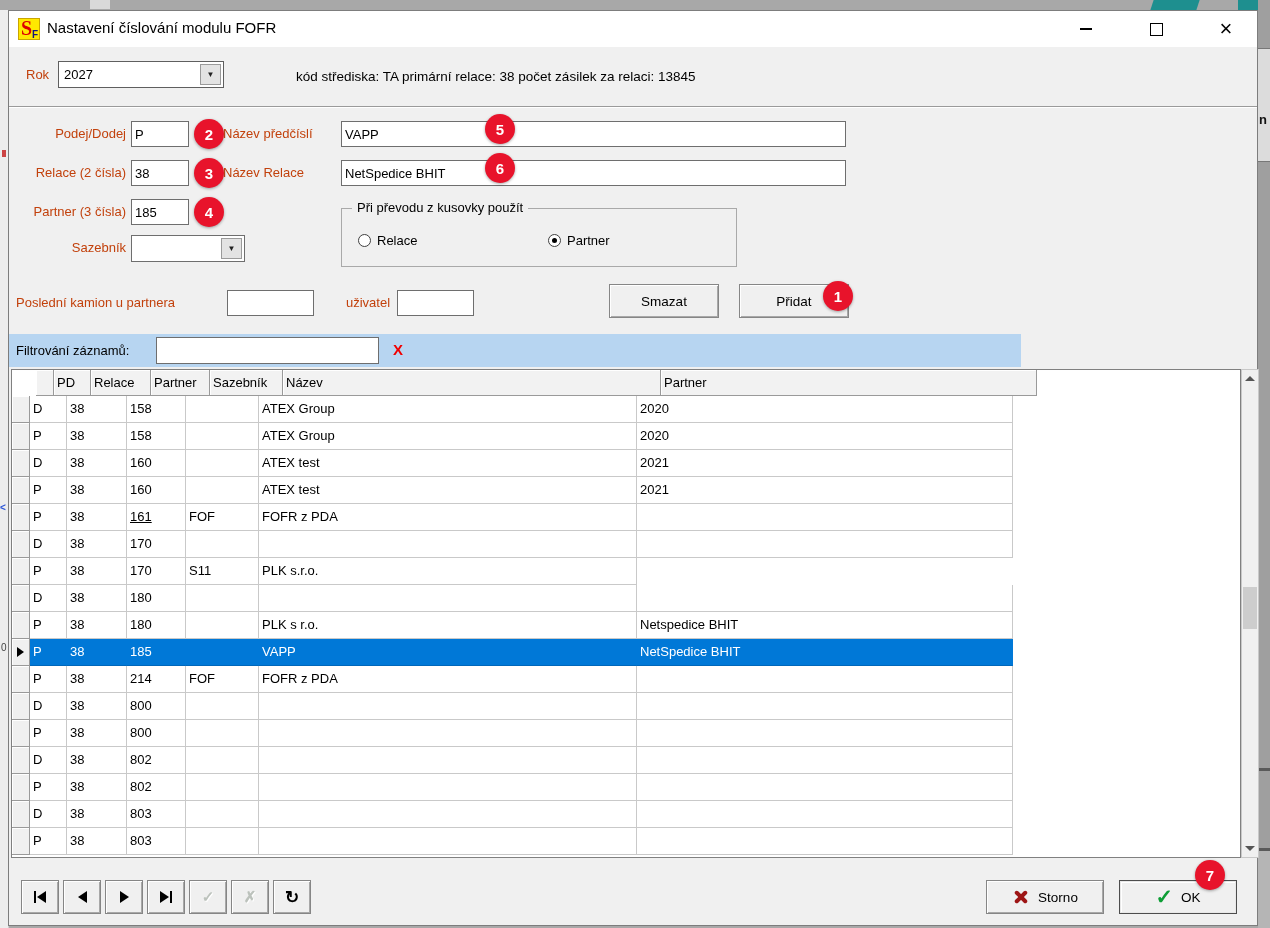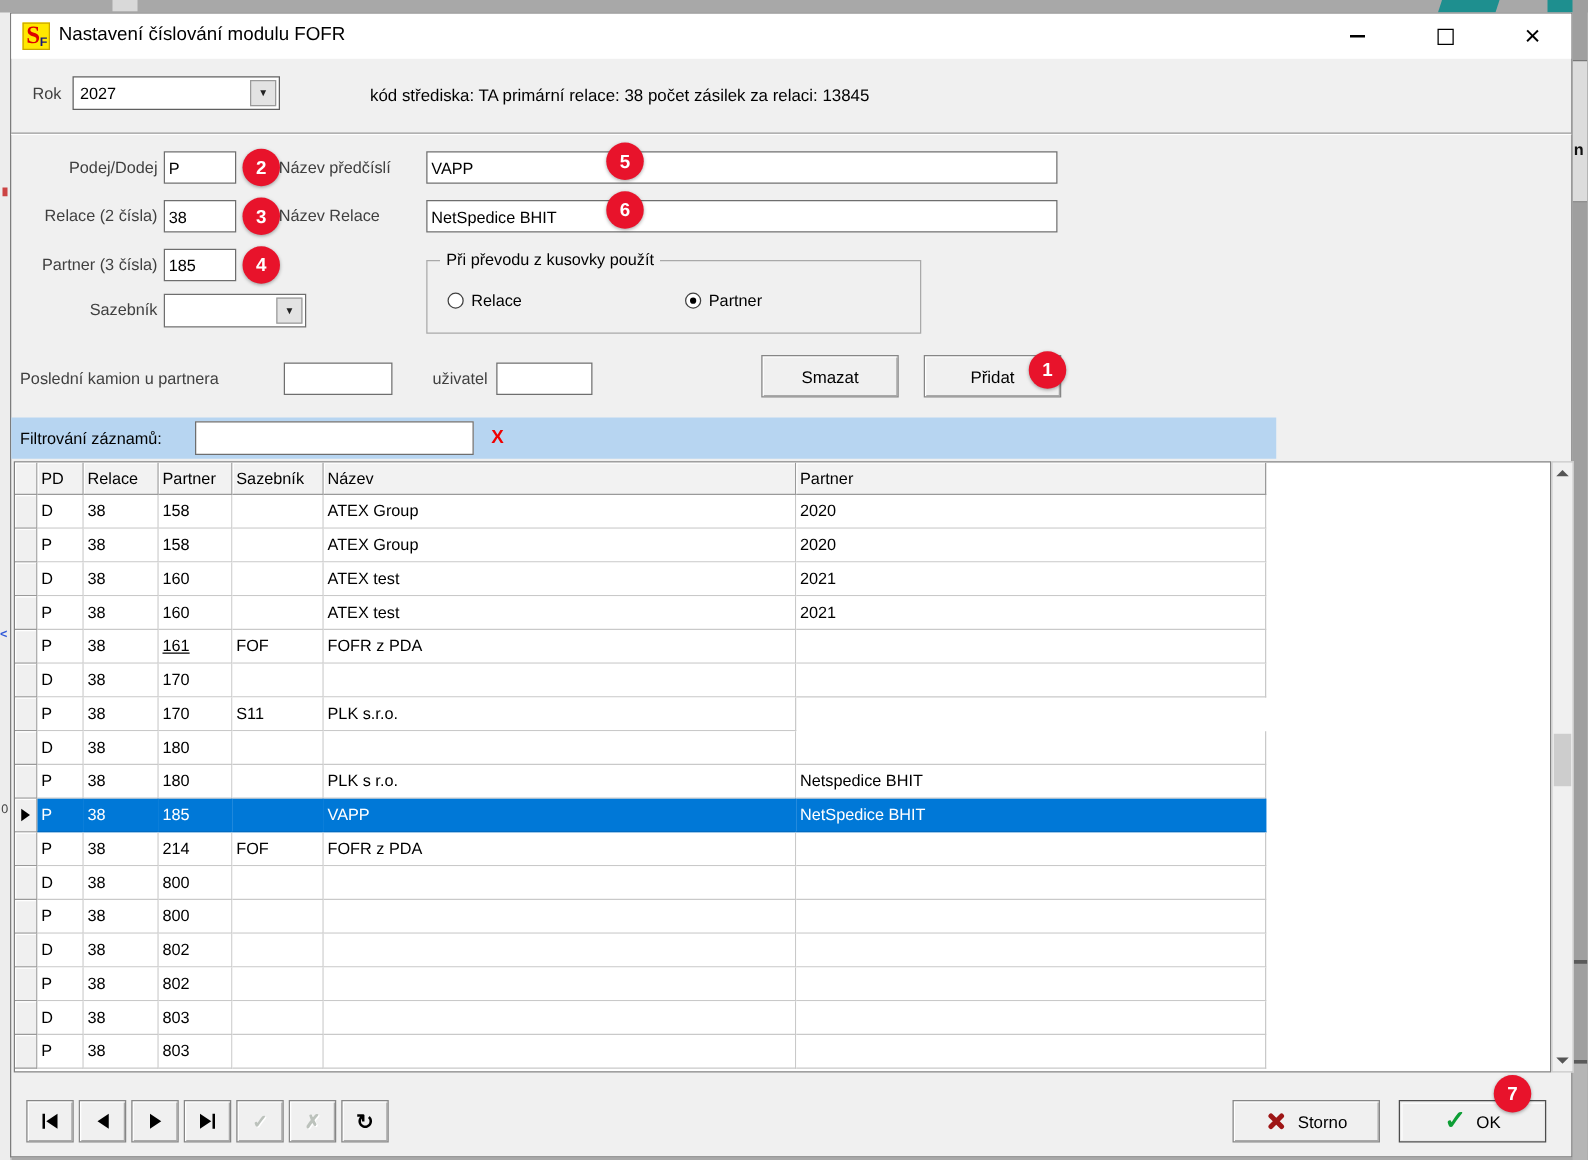--- a/index.html
+++ b/index.html
@@ -29,21 +29,21 @@
   .app-icon .s{position:absolute;left:2px;top:-2px;color:#dd0000;font-family:"Liberation Serif",serif;font-weight:bold;font-size:20px;}
   .app-icon .f{position:absolute;right:1px;bottom:-1px;color:#15157a;font-weight:bold;font-size:10px;}
   .title-text{position:absolute;left:38px;top:8px;font-size:15px;color:#000;white-space:nowrap;}
   .win-btn{position:absolute;top:0;width:70px;height:36px;display:flex;align-items:center;justify-content:center;cursor:default;}
   .wb-min{left:1042px;} .wb-max{left:1112px;} .wb-close{left:1182px;}
   .min-glyph{width:12px;height:1.5px;background:#000;}
   .max-glyph{width:11px;height:11px;border:1.5px solid #000;}
   .close-glyph{font-size:22px;line-height:20px;color:#000;}
 
   
-  .lbl{position:absolute;font-size:13px;color:#404040;white-space:nowrap;}
+  .lbl{position:absolute;font-size:13px;color:#c2410c;white-space:nowrap;}
   .rok-combo{position:absolute;left:49px;top:50px;width:166px;height:27px;background:#fff;border:1px solid #5f5f5f;box-sizing:border-box;}
   .rok-combo .val{position:absolute;left:5px;top:5px;font-size:13px;}
   .combo-arrow{position:absolute;right:2px;top:2px;bottom:2px;width:19px;background:#e3e3e3;border:1px solid #9a9a9a;display:flex;align-items:center;justify-content:center;font-size:8px;color:#222;}
   .info-text{position:absolute;left:287px;top:58px;font-size:13.5px;color:#000;}
   .divider{position:absolute;left:0;top:95px;width:100%;height:1px;background:#9a9a9a;box-shadow:0 1px 0 #ffffff;}
 
   
   .field{position:absolute;background:#fff;border:1px solid #6e6e6e;box-sizing:border-box;font-size:13px;padding:0 3px;font-family:"Liberation Sans",sans-serif;height:26px;}
   input.field{outline:none;}
   .r-lbl{text-align:right;}
@@ -56,21 +56,21 @@
   .btn.default{border:1px solid #4d4d4d;box-shadow:inset 0 0 0 1px #e8e8e8, inset 2px 2px 0 #ffffff;}
 
   
   .filterbar{position:absolute;left:0;top:323px;width:1012px;height:33px;background:#b7d5f1;}
   .filterbar .f-lbl{position:absolute;left:7px;top:9px;font-size:13px;}
   .filterbar .f-input{left:147px;top:3px;width:223px;height:27px;position:absolute;}
   .filterbar .f-x{position:absolute;left:384px;top:7px;color:#f00000;font-weight:bold;font-size:15px;}
 
   
   .grid{position:absolute;left:2px;top:358px;width:1230px;height:489px;background:#fff;border:1px solid #808080;box-sizing:border-box;overflow:hidden;}
-  .grid-header{display:flex;height:26px;}
+  .grid-header{display:flex;height:26px;padding-left:24px;}
   .h-cell{height:26px;line-height:25px;background:#f2f2f2;border-right:1px solid #9a9a9a;border-bottom:1px solid #9a9a9a;box-shadow:inset 1px 1px 0 #fff;font-size:13px;padding-left:3px;box-sizing:border-box;overflow:hidden;white-space:nowrap;}
   .h-ind{width:18px;padding:0;}
   .grid-rows{overflow:hidden;height:461px;}
   .grid-row{display:flex;height:27px;}
   .ind-cell{width:18px;height:27px;background:#f0f0f0;border-right:1px solid #9a9a9a;border-bottom:1px solid #9a9a9a;box-shadow:inset 1px 1px 0 #fff;box-sizing:border-box;display:flex;align-items:center;justify-content:center;flex:none;}
   .cell{height:27px;line-height:26px;font-size:13px;padding-left:3px;border-right:1px solid #c9c9c9;border-bottom:1px solid #c9c9c9;box-sizing:border-box;overflow:hidden;white-space:nowrap;flex:none;background:#fff;}
   .grid-row.selected .cell{background:#0078d7;color:#fff;border-right-color:#0078d7;border-bottom-color:#0067ba;}
   .cur-arrow{width:0;height:0;border-left:7px solid #000;border-top:5px solid transparent;border-bottom:5px solid transparent;}
 
   

